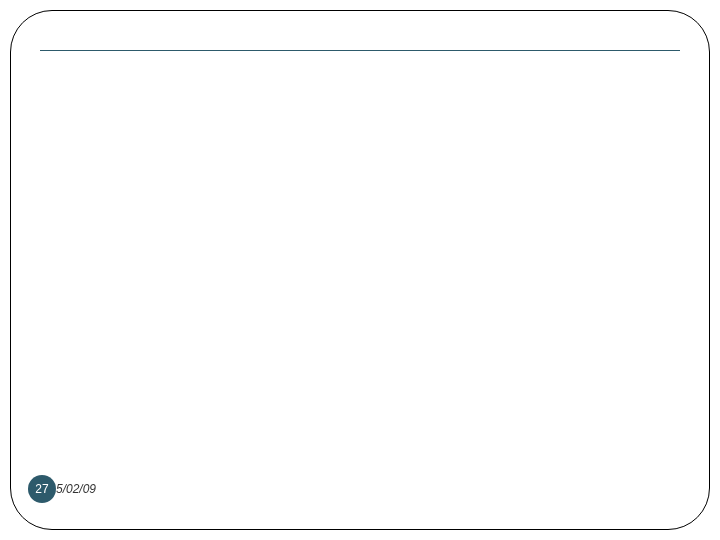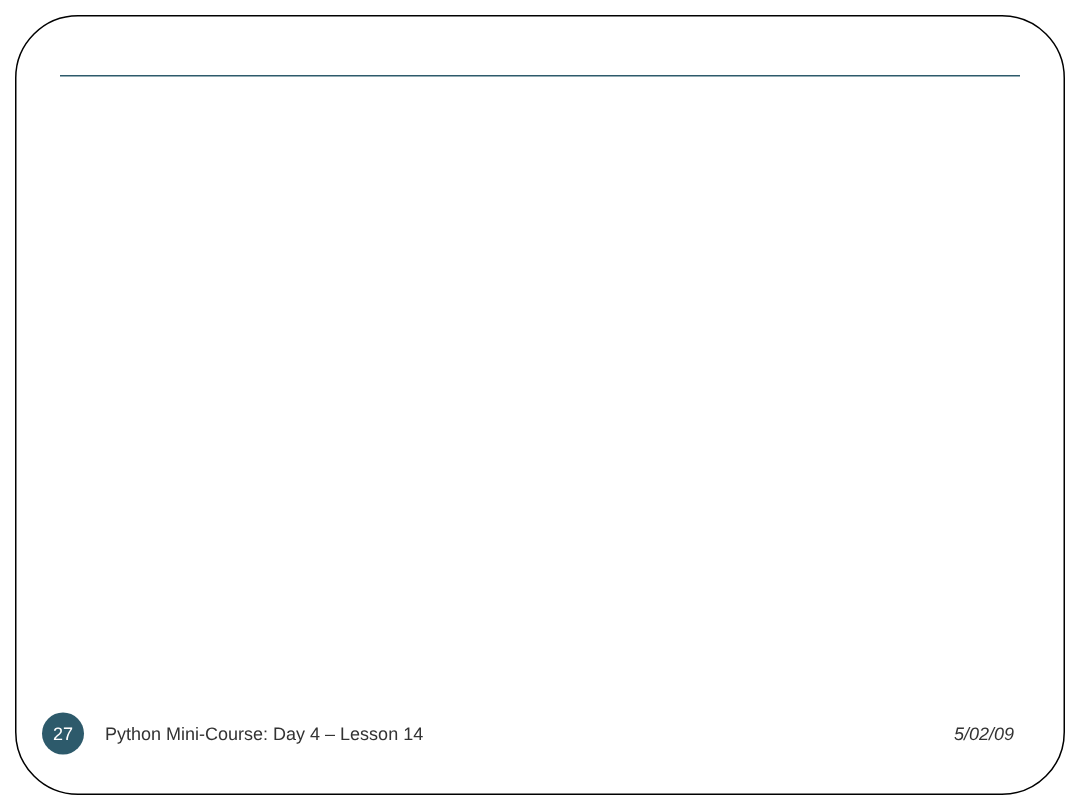--- a/index.html
+++ b/index.html
@@ -86,16 +86,15 @@
 
 <div class="slide">
   <div class="frame"></div>
   <div class="content">
     <div class="divider"></div>
   </div>
   <div class="footer">
     <div class="page-badge">
       <span>27</span>
     </div>
-    <div class="footer-text">Python Mini-Course: Day 4 – Lesson 14</div>
     <div class="footer-date">5/02/09</div>
   </div>
 </div>
 
 </body></html>

